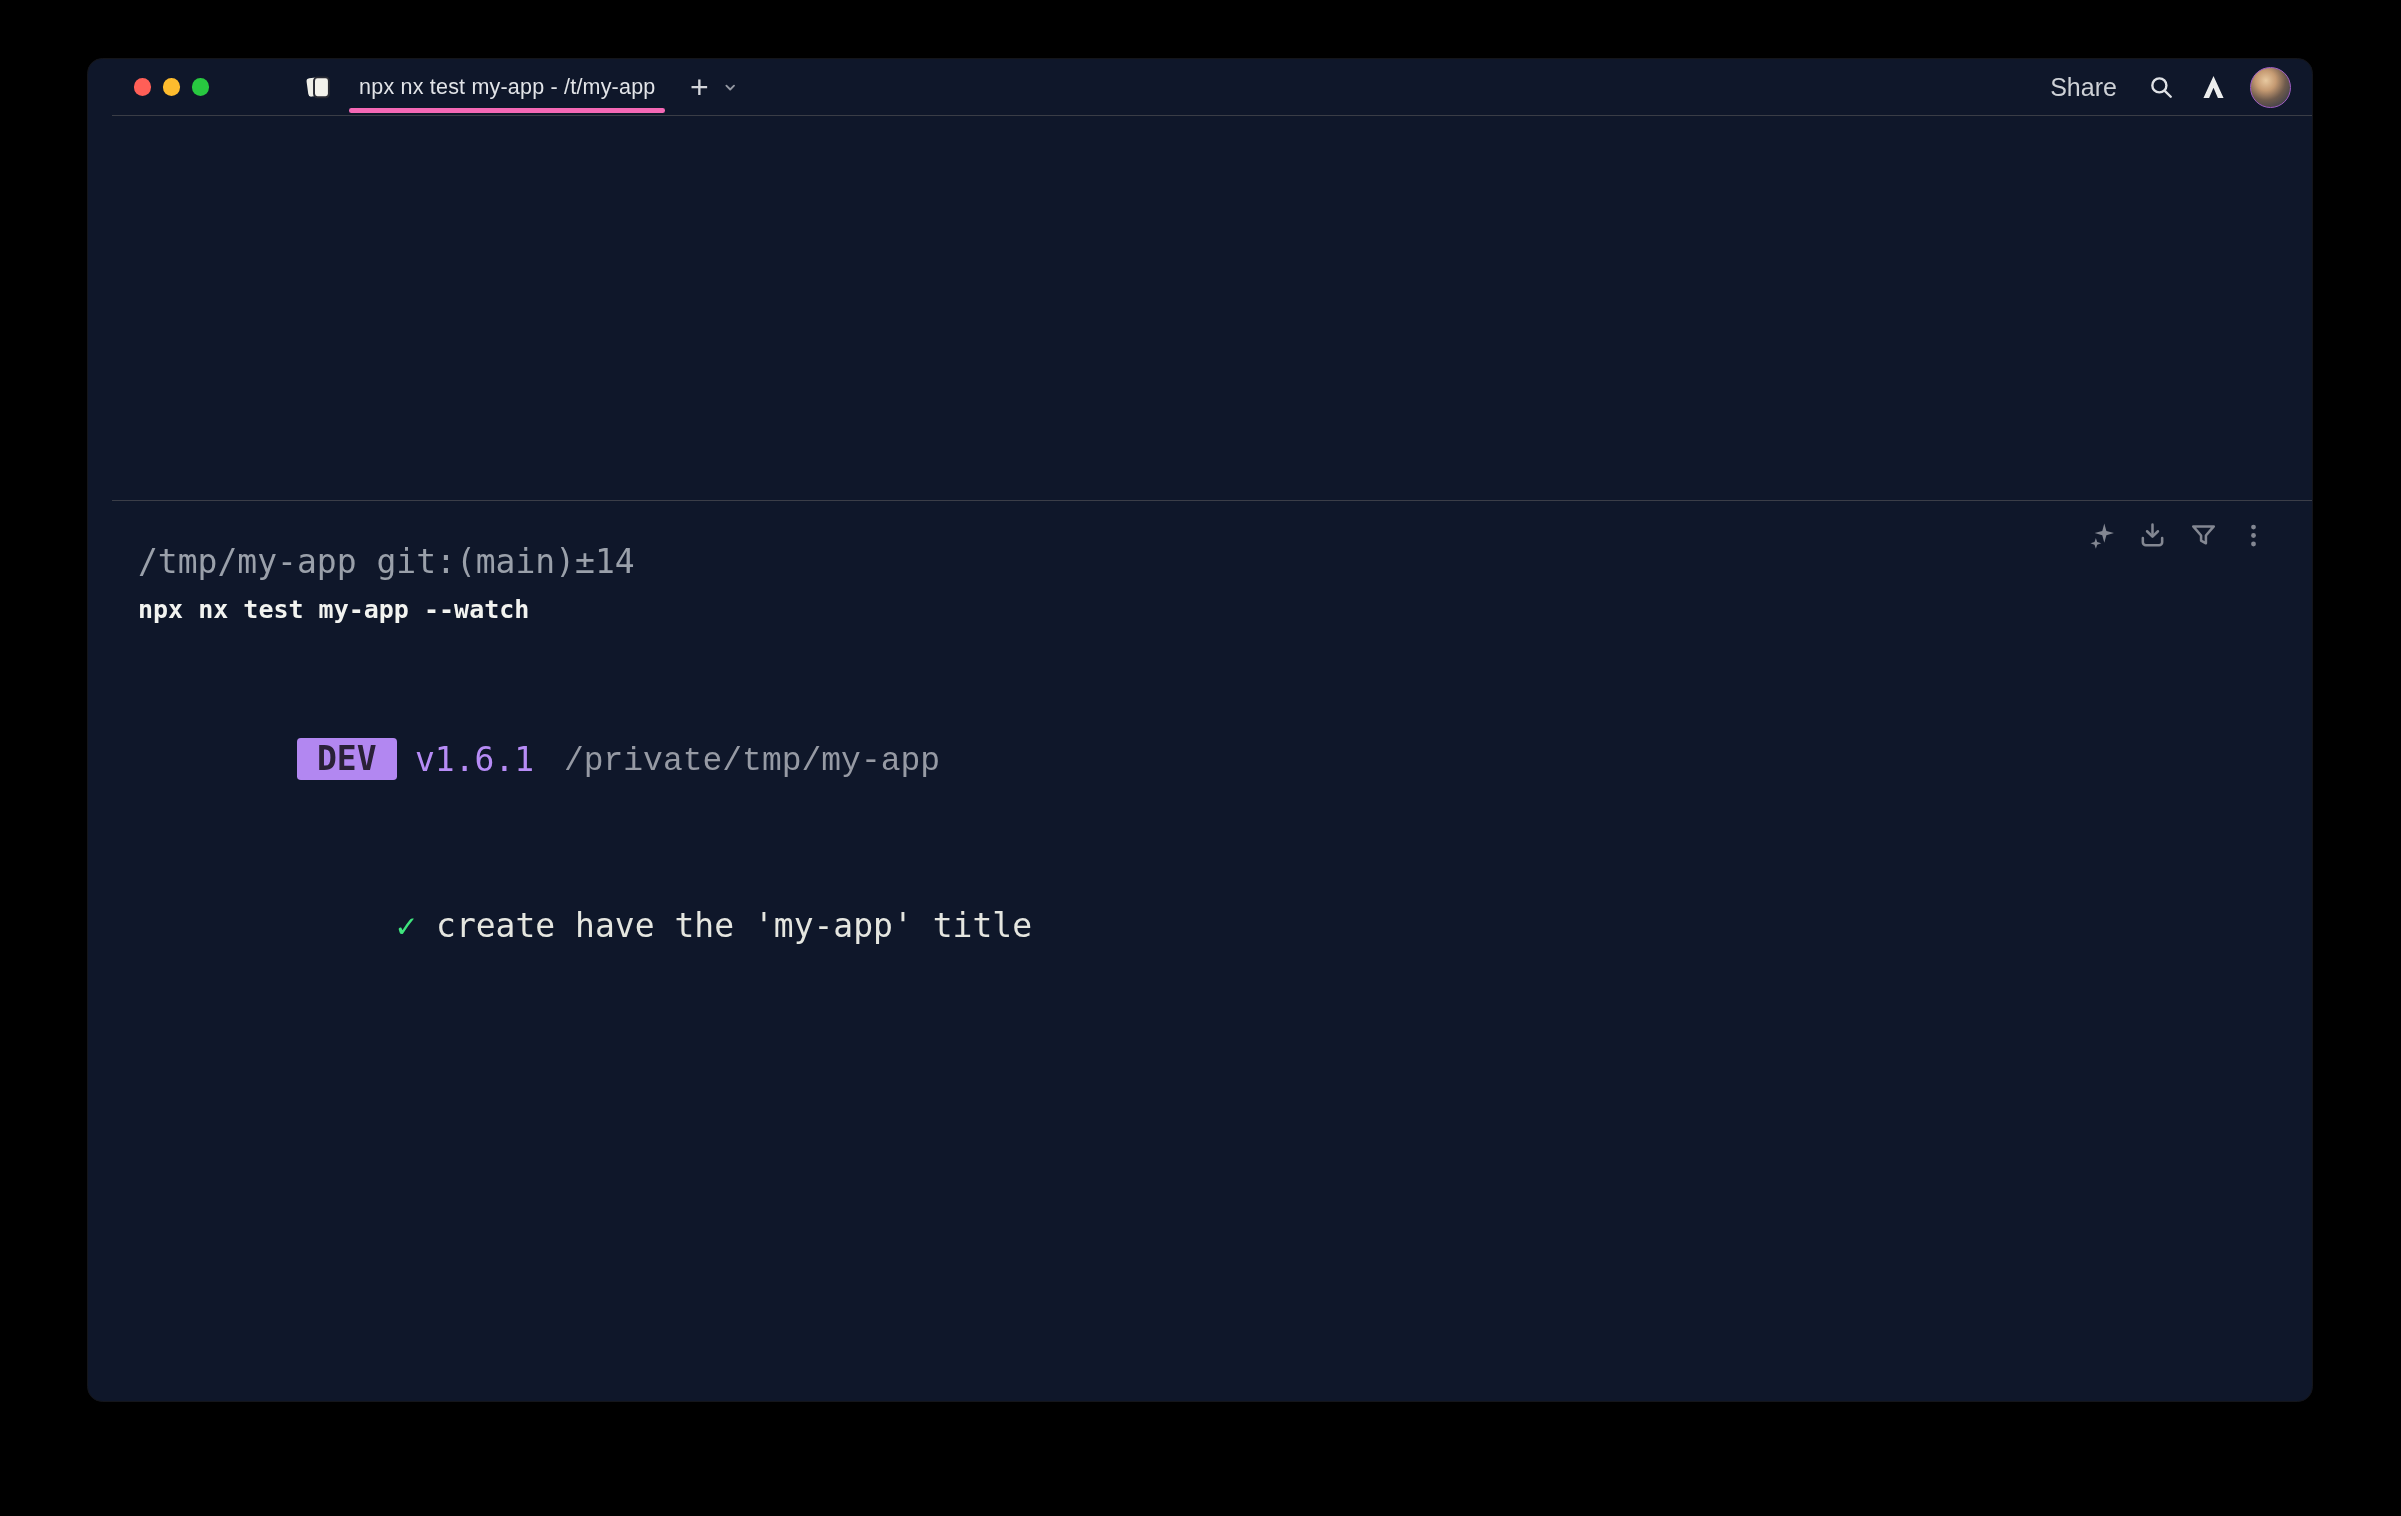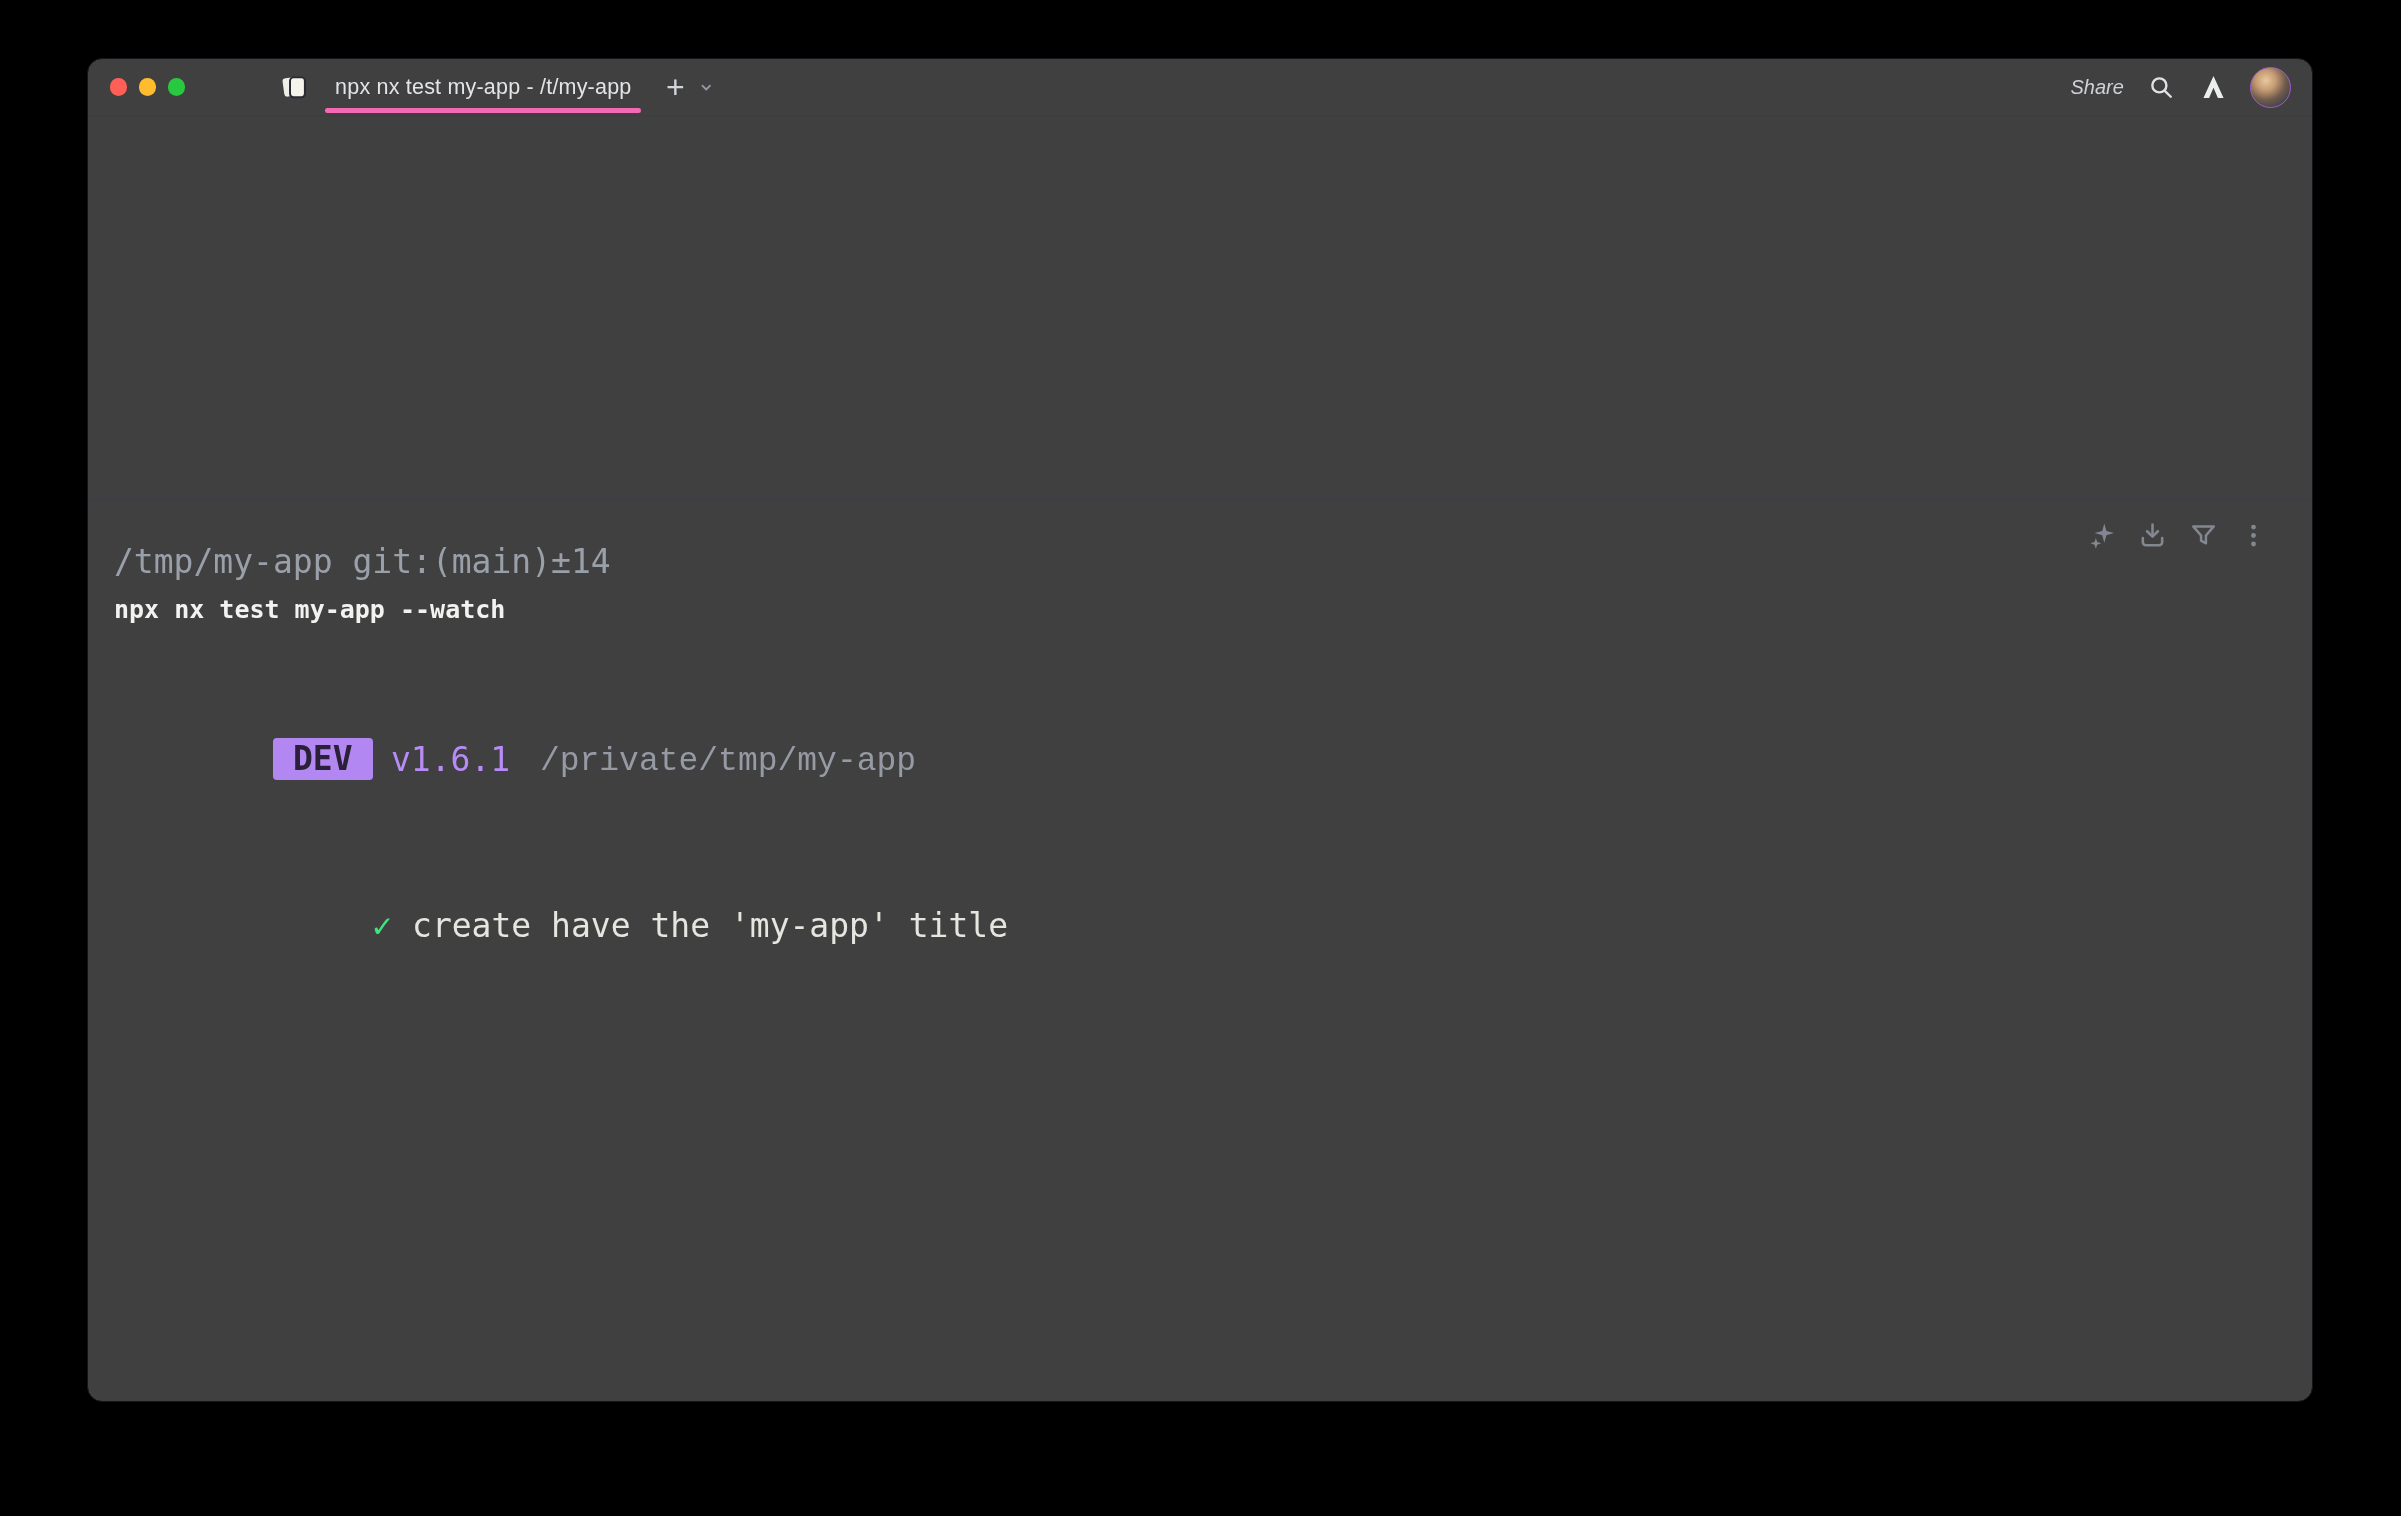--- a/index.html
+++ b/index.html
@@ -7,25 +7,26 @@
     margin:0; padding:0;
     width:2401px; height:1516px;
     background:#000;
     overflow:hidden;
     font-family:"Liberation Sans", sans-serif;
   }
   .window{
     position:absolute;
     left:87px; top:58px;
     width:2226px; height:1344px;
-    background:#404040;
+    background:#0f172a;
     border-radius:15.3px;
     border:0.8px solid #14151a;
     overflow:hidden;
     box-sizing:border-box;
+    padding-left:24px;
   }
   
   .tabbar{
     height:57px;
     display:flex;
     align-items:center;
     padding:0 21.5px 0 21.5px;
     border-bottom:0.8px solid #3a3d46;
     box-sizing:border-box;
   }
@@ -60,21 +61,21 @@
   .newtab{
     margin-left:20px;
     color:#d3d5da;
     font-size:32px;
     font-weight:300;
     line-height:32px;
     padding:0 4.6px;
   }
   .tabchev{ margin-left:7.7px; display:flex; align-items:center; }
   .tb-spacer{ flex:1; }
-  .share{ color:#ced1d6; font-size:20px; margin-right:24px;font-style:italic; }
+  .share{ color:#ced1d6; font-size:25px; margin-right:31px; }
   .tb-icon{ display:flex; align-items:center; justify-content:center; }
   .search-btn{ margin-right:28px; }
   .logo{ margin-right:24.6px; }
   .avatar{
     width:41px; height:41px;
     border-radius:50%;
     border:1.5px solid #a15ec4;
     background:radial-gradient(circle at 38% 32%, #e8c9a0 0%, #c59a72 28%, #6f5b4d 55%, #3a3d49 85%);
     box-sizing:border-box;
   }

